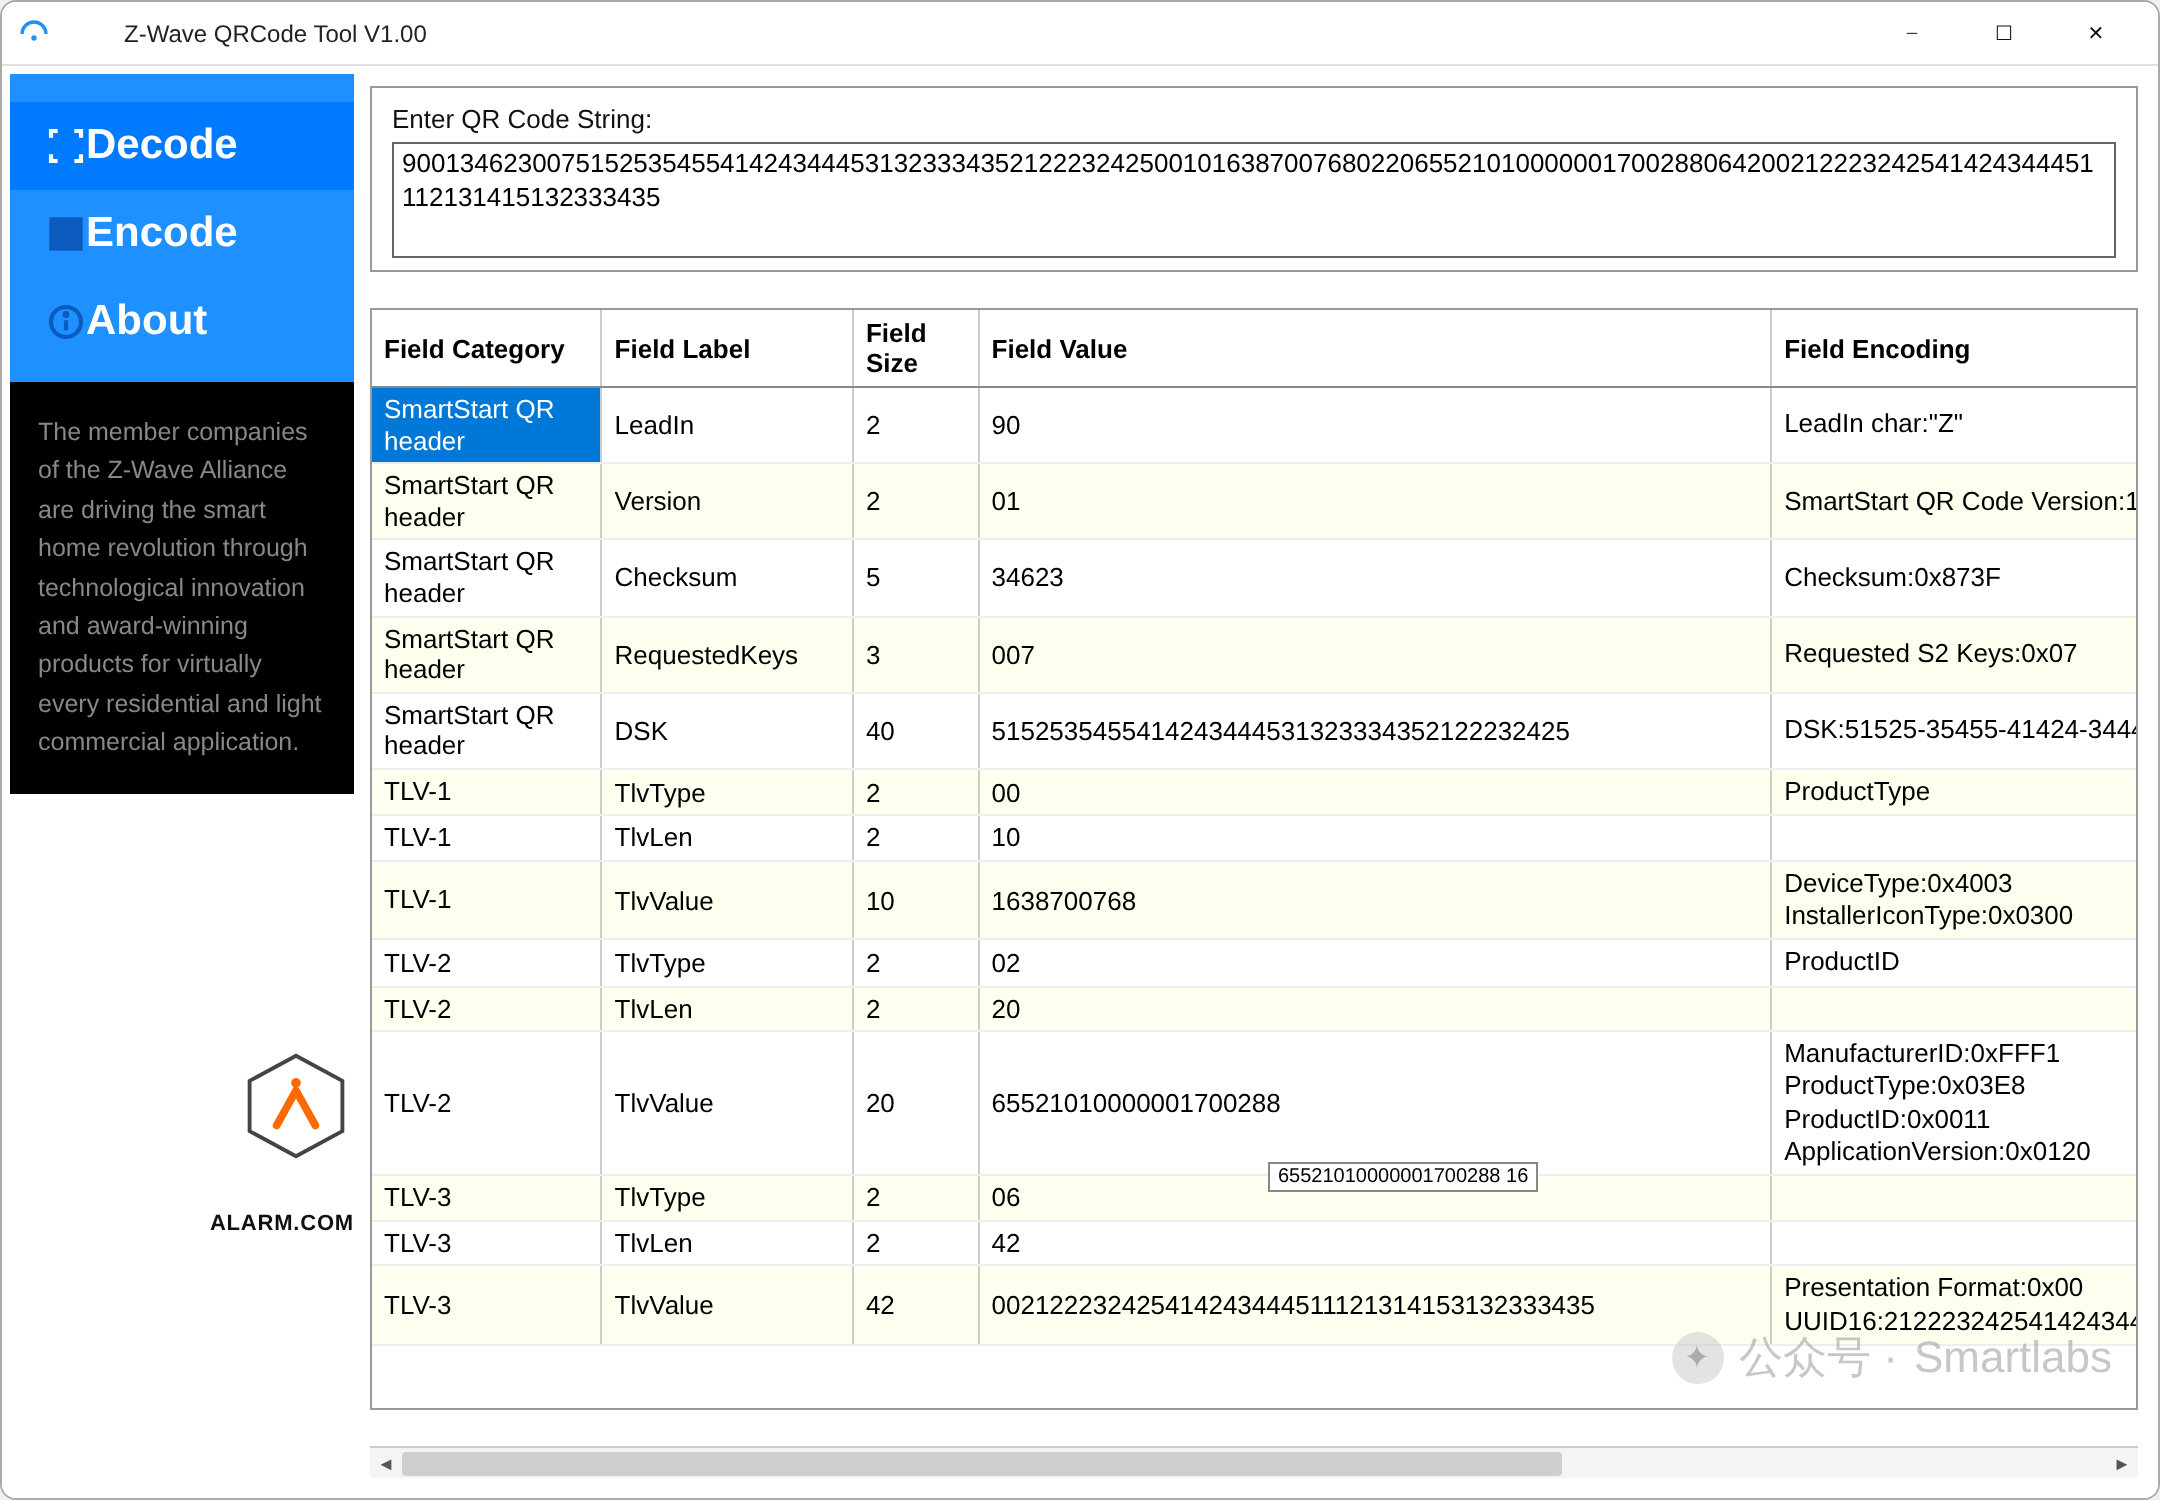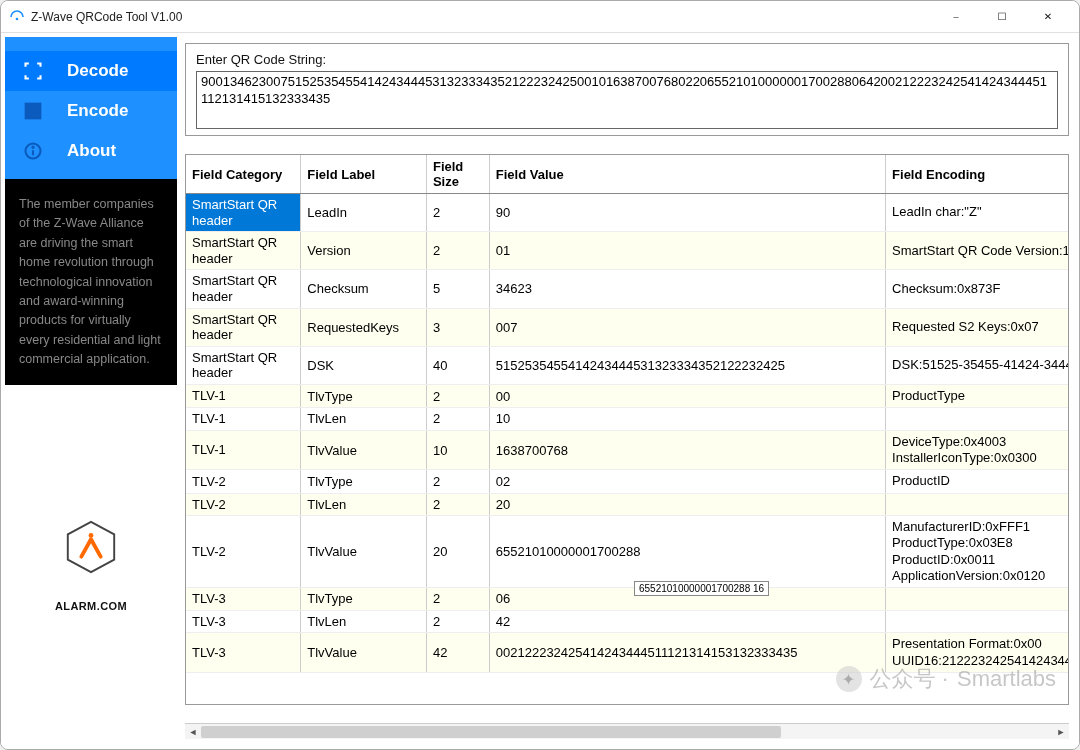--- a/index.html
+++ b/index.html
@@ -1,29 +1,29 @@
 <!DOCTYPE html>
 <html><head>
 <meta charset="utf-8">
 <style>
 * { margin: 0; padding: 0; box-sizing: border-box; }
 body { font-family: "Segoe UI", Tahoma, sans-serif; background: #f0f0f0; width: 1080px; height: 750px; overflow: hidden; }
 .window { width: 1080px; height: 750px; background: #fff; border: 1px solid #aaa; border-radius: 8px; display: flex; flex-direction: column; overflow: hidden; }
 .titlebar { height: 32px; display: flex; align-items: center; padding: 0 8px; background: #fff; border-bottom: 1px solid #e0e0e0; }
 .titlebar .app-icon { width: 16px; height: 16px; margin-right: 6px; display:inline-flex; align-items:center; justify-content:center;}
-.titlebar .title { font-size: 12px; color: #222; flex: 1; }
+.titlebar .title { font-size: 12px; color: #222; flex: 1; margin-left: 31px; }
 .titlebar .winbtn { width: 46px; height: 31px; display: flex; align-items: center; justify-content: center; font-family: "Segoe UI Symbol"; font-size: 10px; color: #111; cursor: pointer; }
 .body { flex: 1; display: flex; background: #fff; padding: 4px; }
 .sidebar { width: 172px; background: #1e90ff; display: flex; flex-direction: column; }
 .sidebar .nav { padding: 14px 0 8px 0; }
-.sidebar .nav-item { display: flex; align-items: center; gap: 24px; padding: 10px 18px; color: #fff; font-size: 17px; font-weight: 600; cursor: pointer; }
+.sidebar .nav-item { display: flex; align-items: center; gap: 0; padding: 10px 18px; color: #fff; font-size: 21px; font-weight: 600; cursor: pointer; }
 .sidebar .nav-item.active { background: #007bff; }
 .sidebar .nav-icon { width: 20px; height: 20px; display: inline-flex; align-items: center; justify-content: center; }
 .sidebar .desc { background: #000000; color: #888; font-size: 12.5px; line-height: 1.55; padding: 16px 14px; flex: 0 0 auto; }
-.sidebar .logo-area { background: #fff; flex: 1; display: flex; flex-direction: column; align-items: center; justify-content: center; gap: 24px; }
+.sidebar .logo-area { background: #fff; flex: 1; display: flex; flex-direction: column; align-items: flex-end; justify-content: center; gap: 24px; }
 .logo-hex { width: 58px; height: 58px; }
 .logo-text { font-size: 11px; font-weight: 700; letter-spacing: 0.4px; color: #111; }
 .main { flex: 1; padding: 6px 6px 6px 8px; display: flex; flex-direction: column; gap: 18px; overflow: hidden; }
 .input-group { border: 1px solid #999; padding: 8px 10px 6px 10px; display: flex; flex-direction: column; gap: 4px; }
 .input-label { font-size: 13px; color: #111; }
 .qr-input { width: 100%; height: 58px; border: 1px solid #666; padding: 2px 4px; font-family: inherit; font-size: 13px; line-height: 1.3; resize: none; overflow: hidden; }
 .table-wrap { border: 1px solid #999; flex: 1; overflow: auto; position: relative; }
 table { border-collapse: collapse; width: 1050px; font-size: 13px; table-layout: fixed; }
 thead th { text-align: left; font-weight: 700; padding: 4px 6px; border-bottom: 1px solid #888; border-right: 1px solid #ccc; background: #fff; position: sticky; top: 0; white-space: normal; }
 thead th:last-child { border-right: none; }

